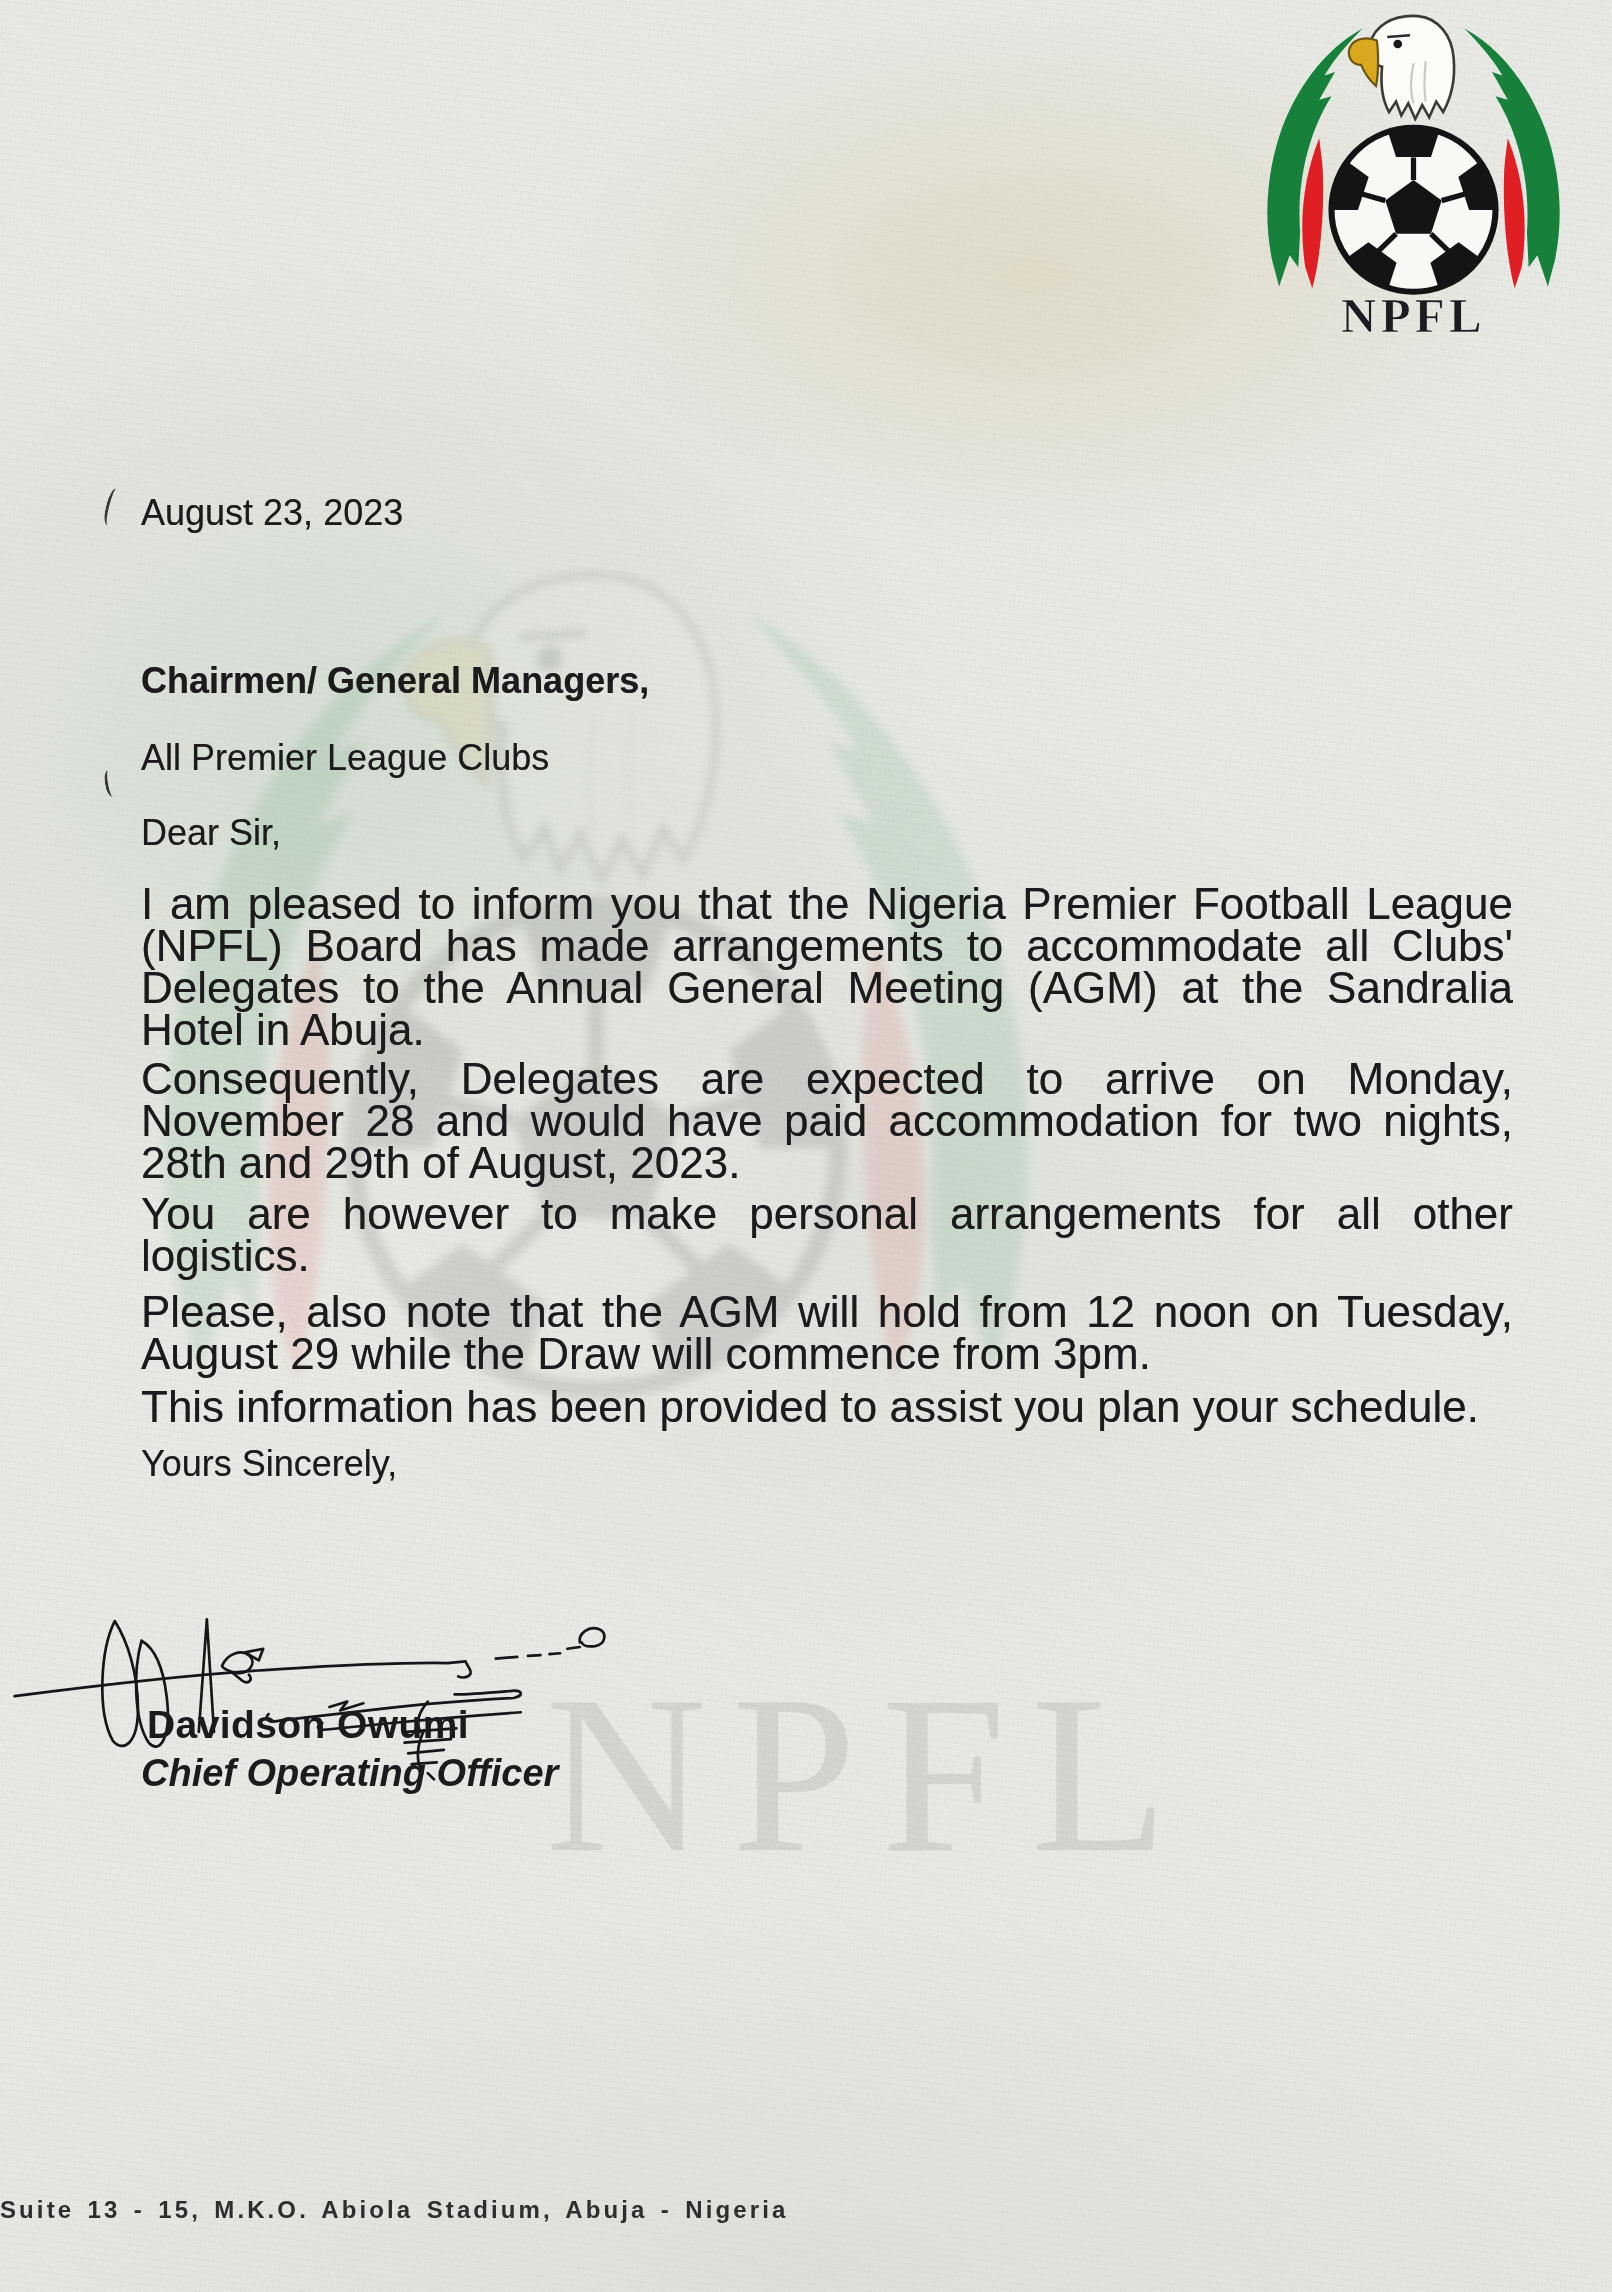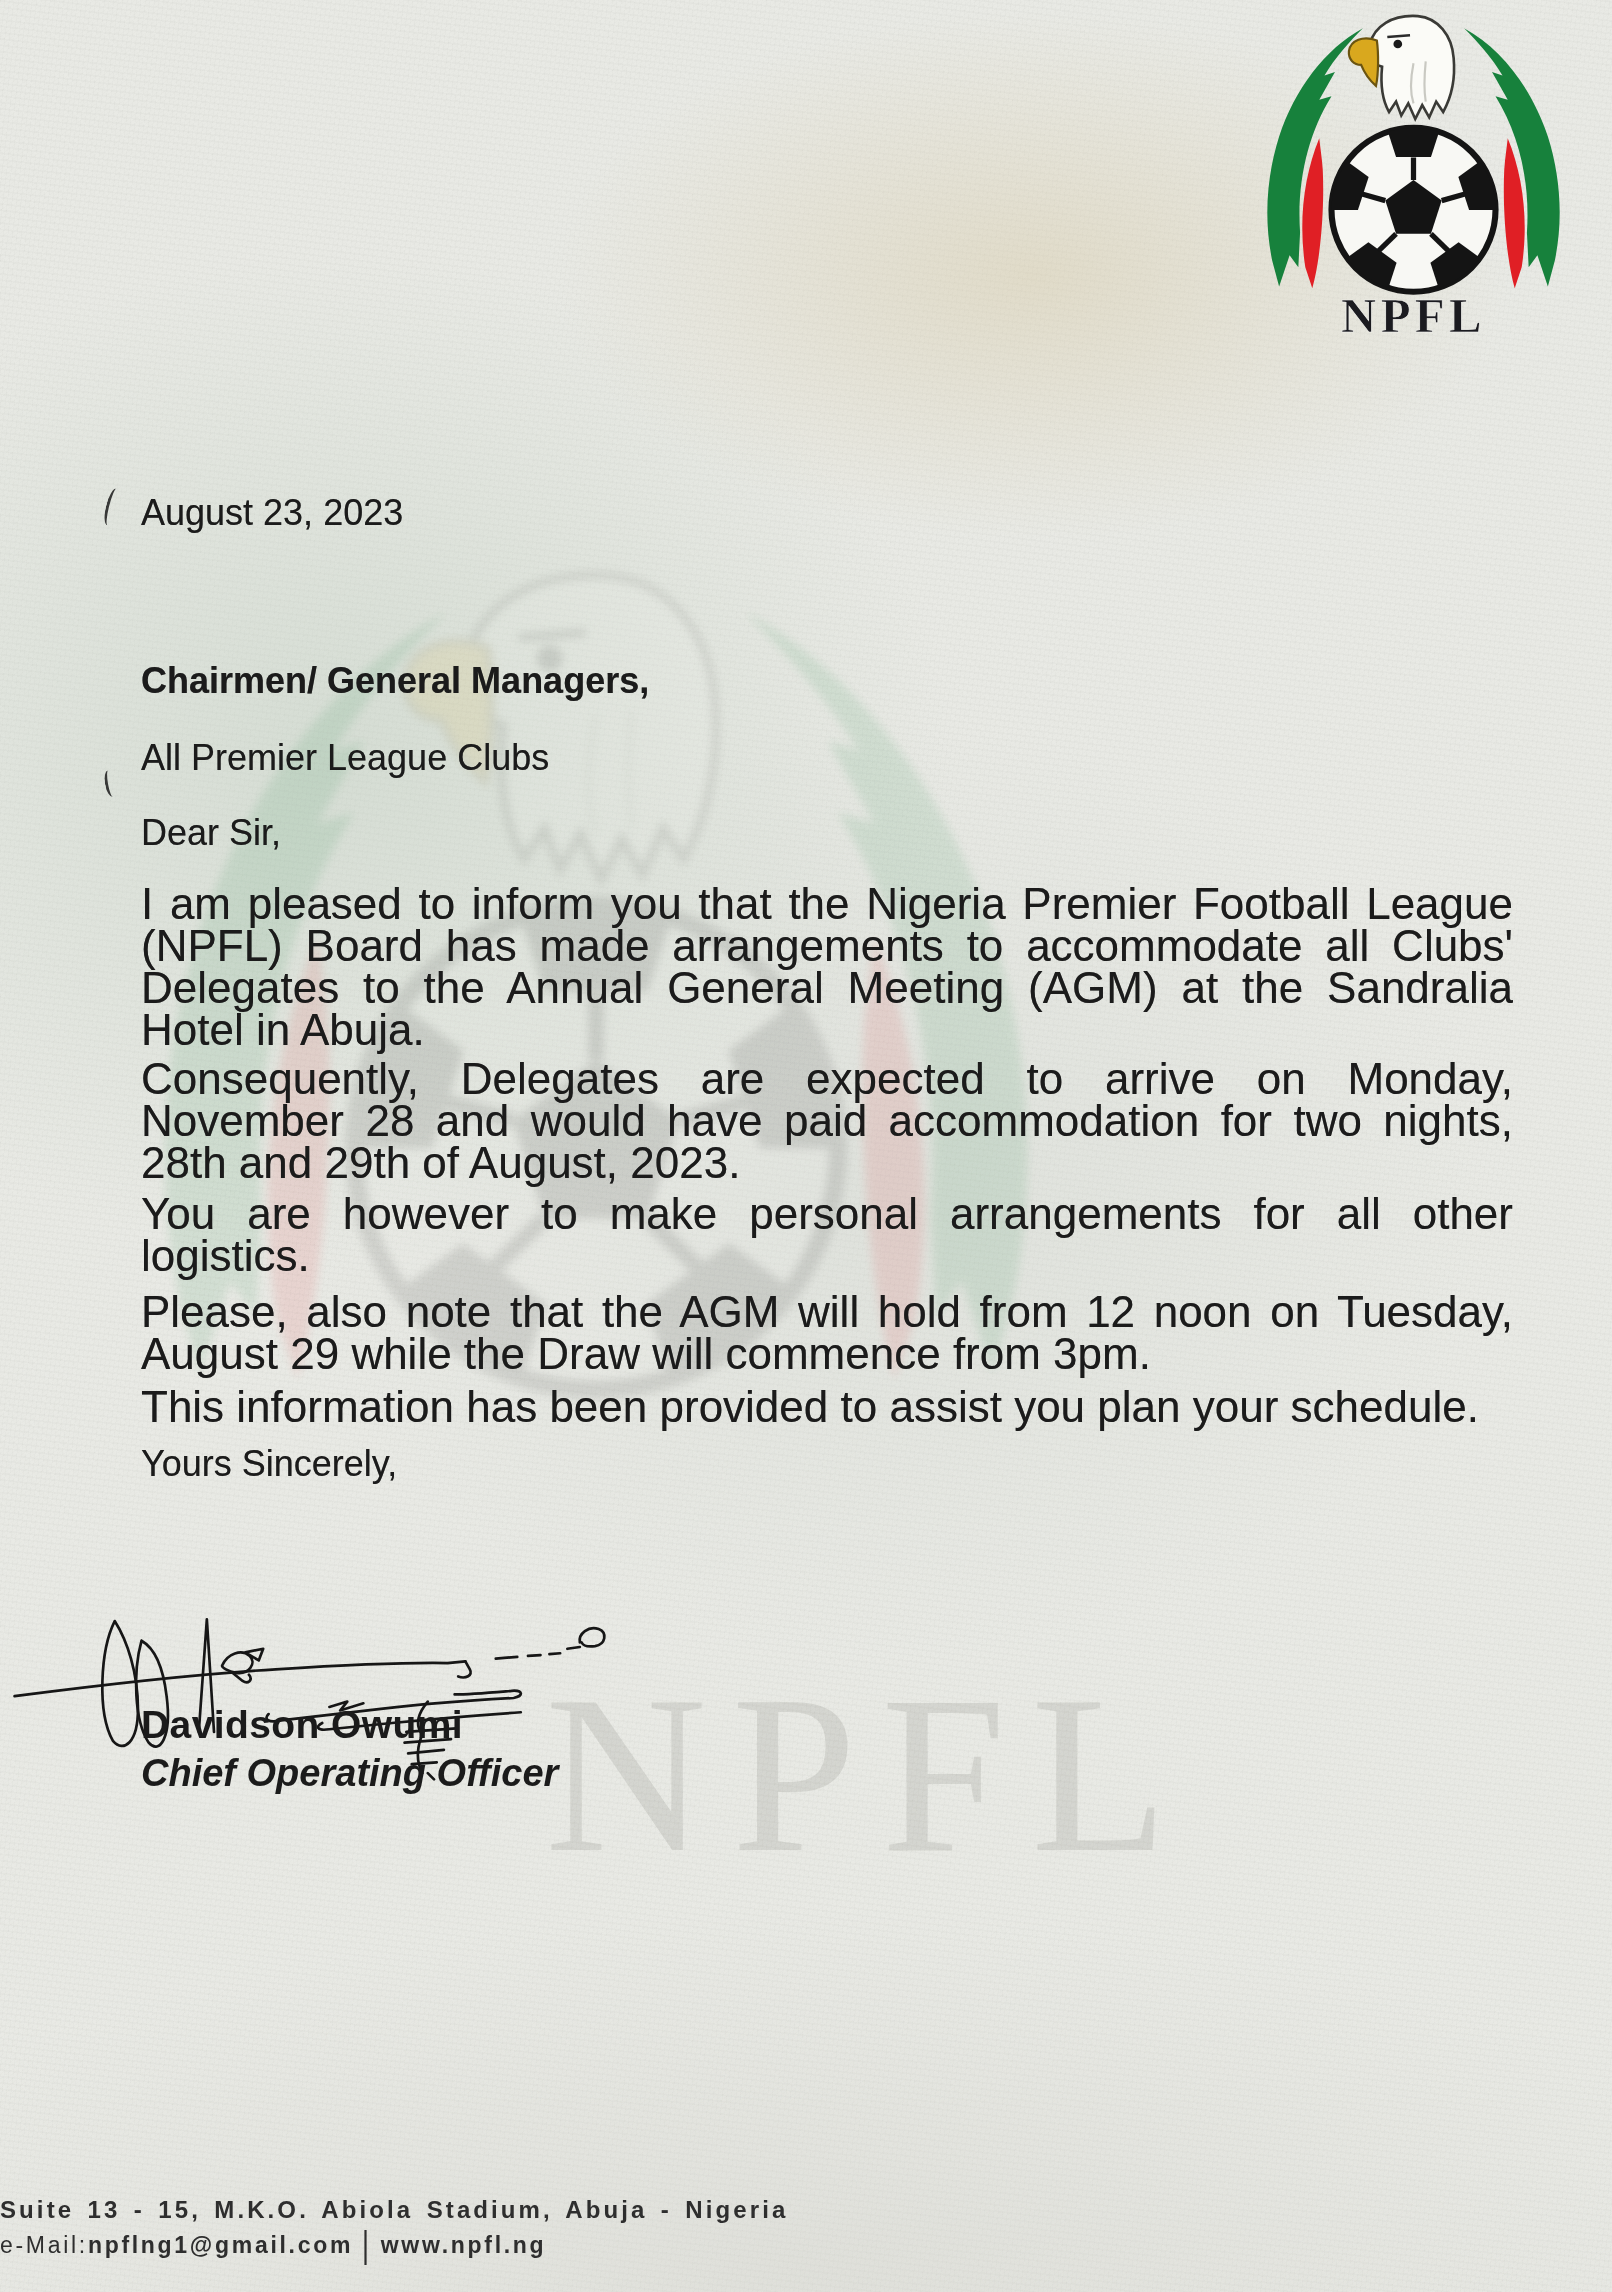--- a/index.html
+++ b/index.html
@@ -42,21 +42,21 @@
   .closing{font-size:36px; line-height:43px;}
   .content .line, .closing{text-shadow:0 0 0.6px rgba(20,20,20,0.5);}
 
   .logo{
     position:absolute; left:1239px; top:9px; width:349px; height:330px; z-index:3;
   }
   .signature{
     position:absolute; left:7.2px; top:1596px; width:643px; height:195px; z-index:4;
   }
   .sig-name{
-    position:absolute; left:141px; top:1703px; z-index:5;
+    position:absolute; left:147px; top:1703px; z-index:5;
     font-size:39px; font-weight:700; letter-spacing:0.4px;
   }
   .sig-title{
     position:absolute; left:141px; top:1752px; z-index:5;
     font-size:38px; font-weight:700; font-style:italic;
   }
   .watermark-graphic{
     position:absolute; left:81px; top:555px; width:1030px; height:853px;
     opacity:0.10; filter:blur(4.5px); z-index:1;
   }
@@ -184,17 +184,16 @@
       <path d="M446,152 L502,148 M444,164 L496,160 M448,176 L488,172 M452,188 L480,186"></path>
       <path d="M466,150 C458,166 456,184 464,198 M470,198 L477,205"></path>
     </g>
   </svg>
 
   <div class="sig-name">Davidson Owumi</div>
   <div class="sig-title">Chief Operating Officer</div>
 
   <div class="footer">
     <div class="addr">Suite 13 - 15, M.K.O. Abiola Stadium, Abuja - Nigeria</div>
-    <div class="contact"><span class="lt">e-Mail:</span><span class="bd">npflng1@gmail.com</span><span class="dv">|</span><span class="bd">www.npfl.ng</span></div>
   </div>
 
 </div>
 
 
 </body></html>

